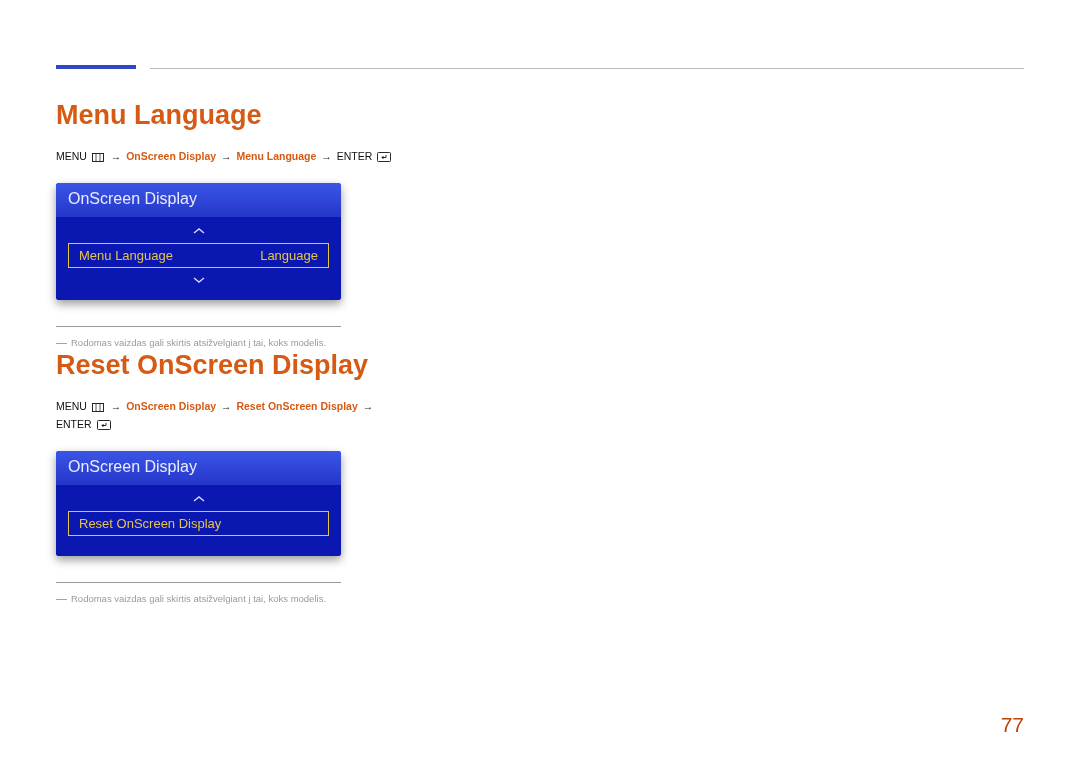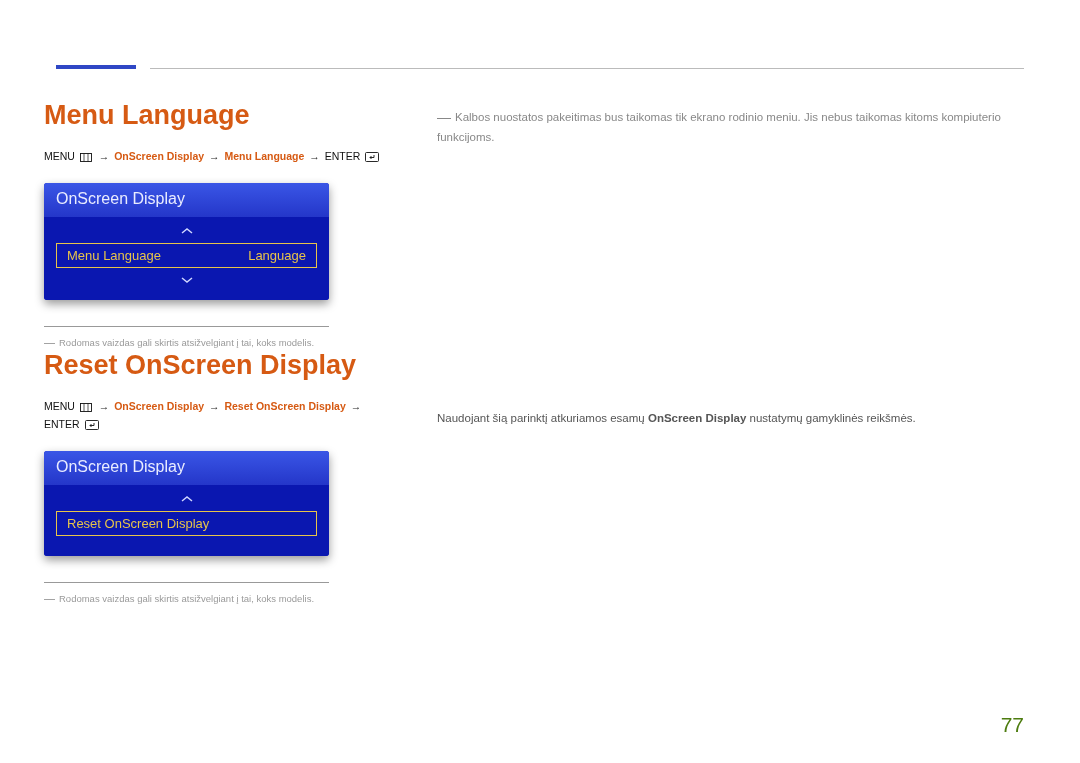--- a/index.html
+++ b/index.html
@@ -8,21 +8,21 @@
     height: 763px;
     background: #fff;
     font-family: "Segoe UI", Arial, sans-serif;
     color: #555;
     position: relative;
   }
   .page {
     position: relative;
     width: 1080px;
     height: 763px;
-    padding: 64px 56px 40px 44px;
+    padding: 64px 56px 40px 56px;
   }
   .top-accent {
     position: absolute;
     left: 56px;
     top: 65px;
     width: 80px;
     height: 4px;
     background: #2f47c5;
   }
   .top-rule-full {
@@ -137,21 +137,21 @@
     margin-right: 4px;
     font-size: 14px;
     vertical-align: -1px;
   }
   .inline-bold { color: #555; font-weight: 700; }
   .page-number {
     position: absolute;
     right: 56px;
     bottom: 26px;
     font-size: 21px;
-    color: #4d7c0f;
+    color: #c2410c;
     font-weight: 300;
   }
 </style>
 </head>
 <body>
 
 <div class="page">
   <div class="top-accent"></div>
   <div class="top-rule-full"></div>
 
@@ -251,27 +251,19 @@
         <hr class="footnote-rule">
         <div class="footnote">
           <span class="dash">―</span><span>Rodomas vaizdas gali skirtis atsižvelgiant į tai, koks modelis.</span>
         </div>
       </div>
 
     </div>
 
     <div class="right-col">
       <div>
-        <p class="body-note">
-          <span class="dash">―</span><span>Kalbos nuostatos pakeitimas bus taikomas tik ekrano rodinio meniu. Jis nebus taikomas kitoms kompiuterio funkcijoms.</span>
-        </p>
-      </div>
-
-      <div style="margin-top:262px;">
-        <p class="body-text">
-          <span>Naudojant šią parinktį atkuriamos esamų </span><span class="inline-bold">OnScreen Display</span><span> nustatymų gamyklinės reikšmės.</span>
-        </p>
-      </div>
+      </div>
+
     </div>
   </div>
 
   <div class="page-number">77</div>
 </div>
 
 </body></html>

